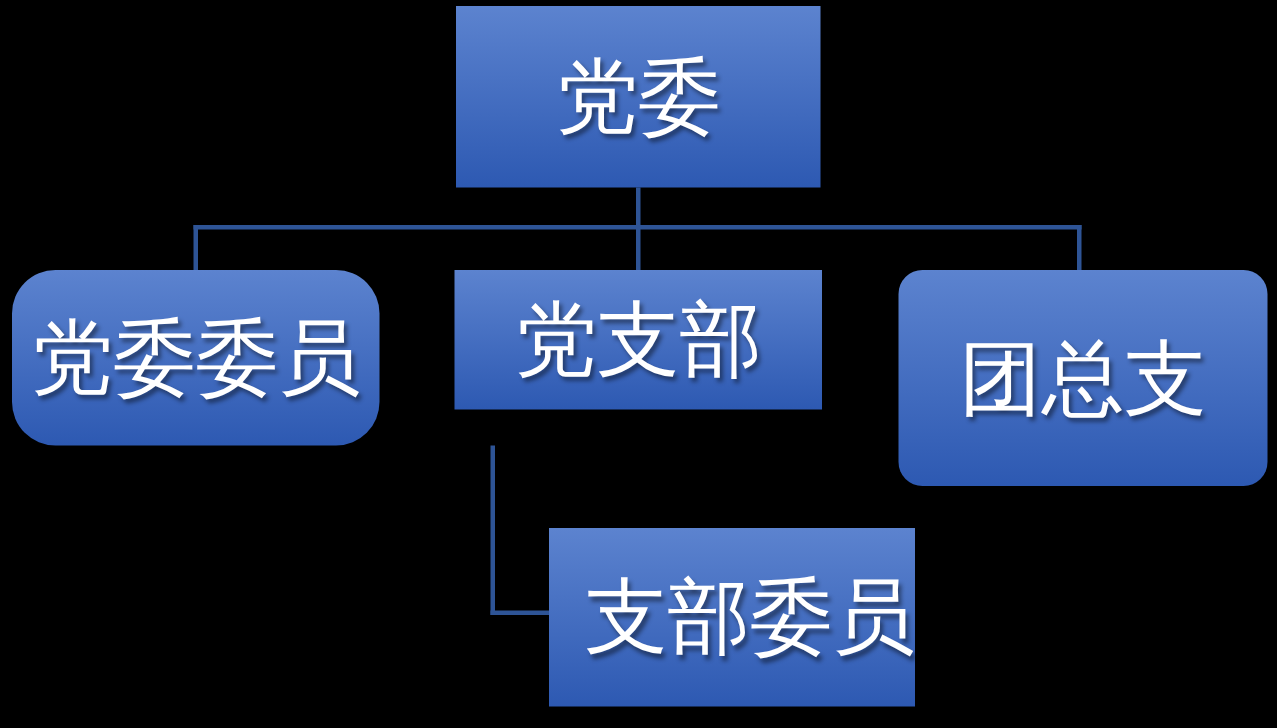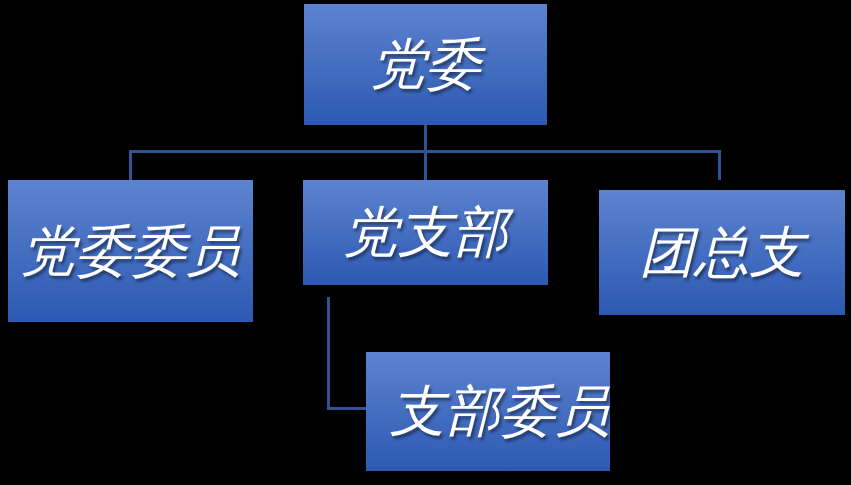--- a/index.html
+++ b/index.html
@@ -15,43 +15,42 @@
     width: 851px;
     height: 485px;
     position: relative;
     overflow: hidden;
     font-family: "DejaVu Sans", sans-serif;
   }
   .canvas {
     position: absolute;
     inset: 0;
     background: var(--bg);
-    font-style: italic;
   }
   .node {
     position: absolute;
     background: linear-gradient(180deg, var(--fill-top) 0%, var(--fill-bottom) 100%);
     color: var(--text);
     display: flex;
     align-items: center;
     justify-content: center;
     font-size: 55px;
     line-height: 1;
     text-shadow: 2px 3px 3px rgba(0,0,0,0.45);
     white-space: nowrap;
   }
   .connector {
     position: absolute;
     background: var(--line);
   }
   
   #node-top        { left: 304px; top: 4px;   width: 243px; height: 121px; }
-  #node-left       { left: 8px;   top: 180px; width: 245px; height: 142px; }
-  #node-middle     { left: 303px; top: 180px; width: 245px; height: 105px; }
-  #node-right      { left: 599px; top: 190px; width: 246px; height: 125px; }
+  #node-left       { left: 8px;   top: 180px; width: 245px; height: 117px; border-radius: 29px; }
+  #node-middle     { left: 303px; top: 180px; width: 245px; height: 93px; }
+  #node-right      { left: 599px; top: 180px; width: 246px; height: 144px; border-radius: 16px; }
   #node-bottom     { left: 366px; top: 352px; width: 244px; height: 119px; padding-left: 24px; }
   
   #c-top-stem      { left: 424px; top: 125px; width: 3px;   height: 27px; }
   #c-bus           { left: 129px; top: 150px; width: 592px; height: 3px; }
   #c-drop-left     { left: 129px; top: 150px; width: 3px;   height: 30px; }
   #c-drop-middle   { left: 424px; top: 150px; width: 3px;   height: 30px; }
   #c-drop-right    { left: 718px; top: 150px; width: 3px;   height: 30px; }
   #c-branch-vert   { left: 327px; top: 297px; width: 3px;   height: 113px; }
   #c-branch-horiz  { left: 327px; top: 407px; width: 39px;  height: 3px; }
 </style>

